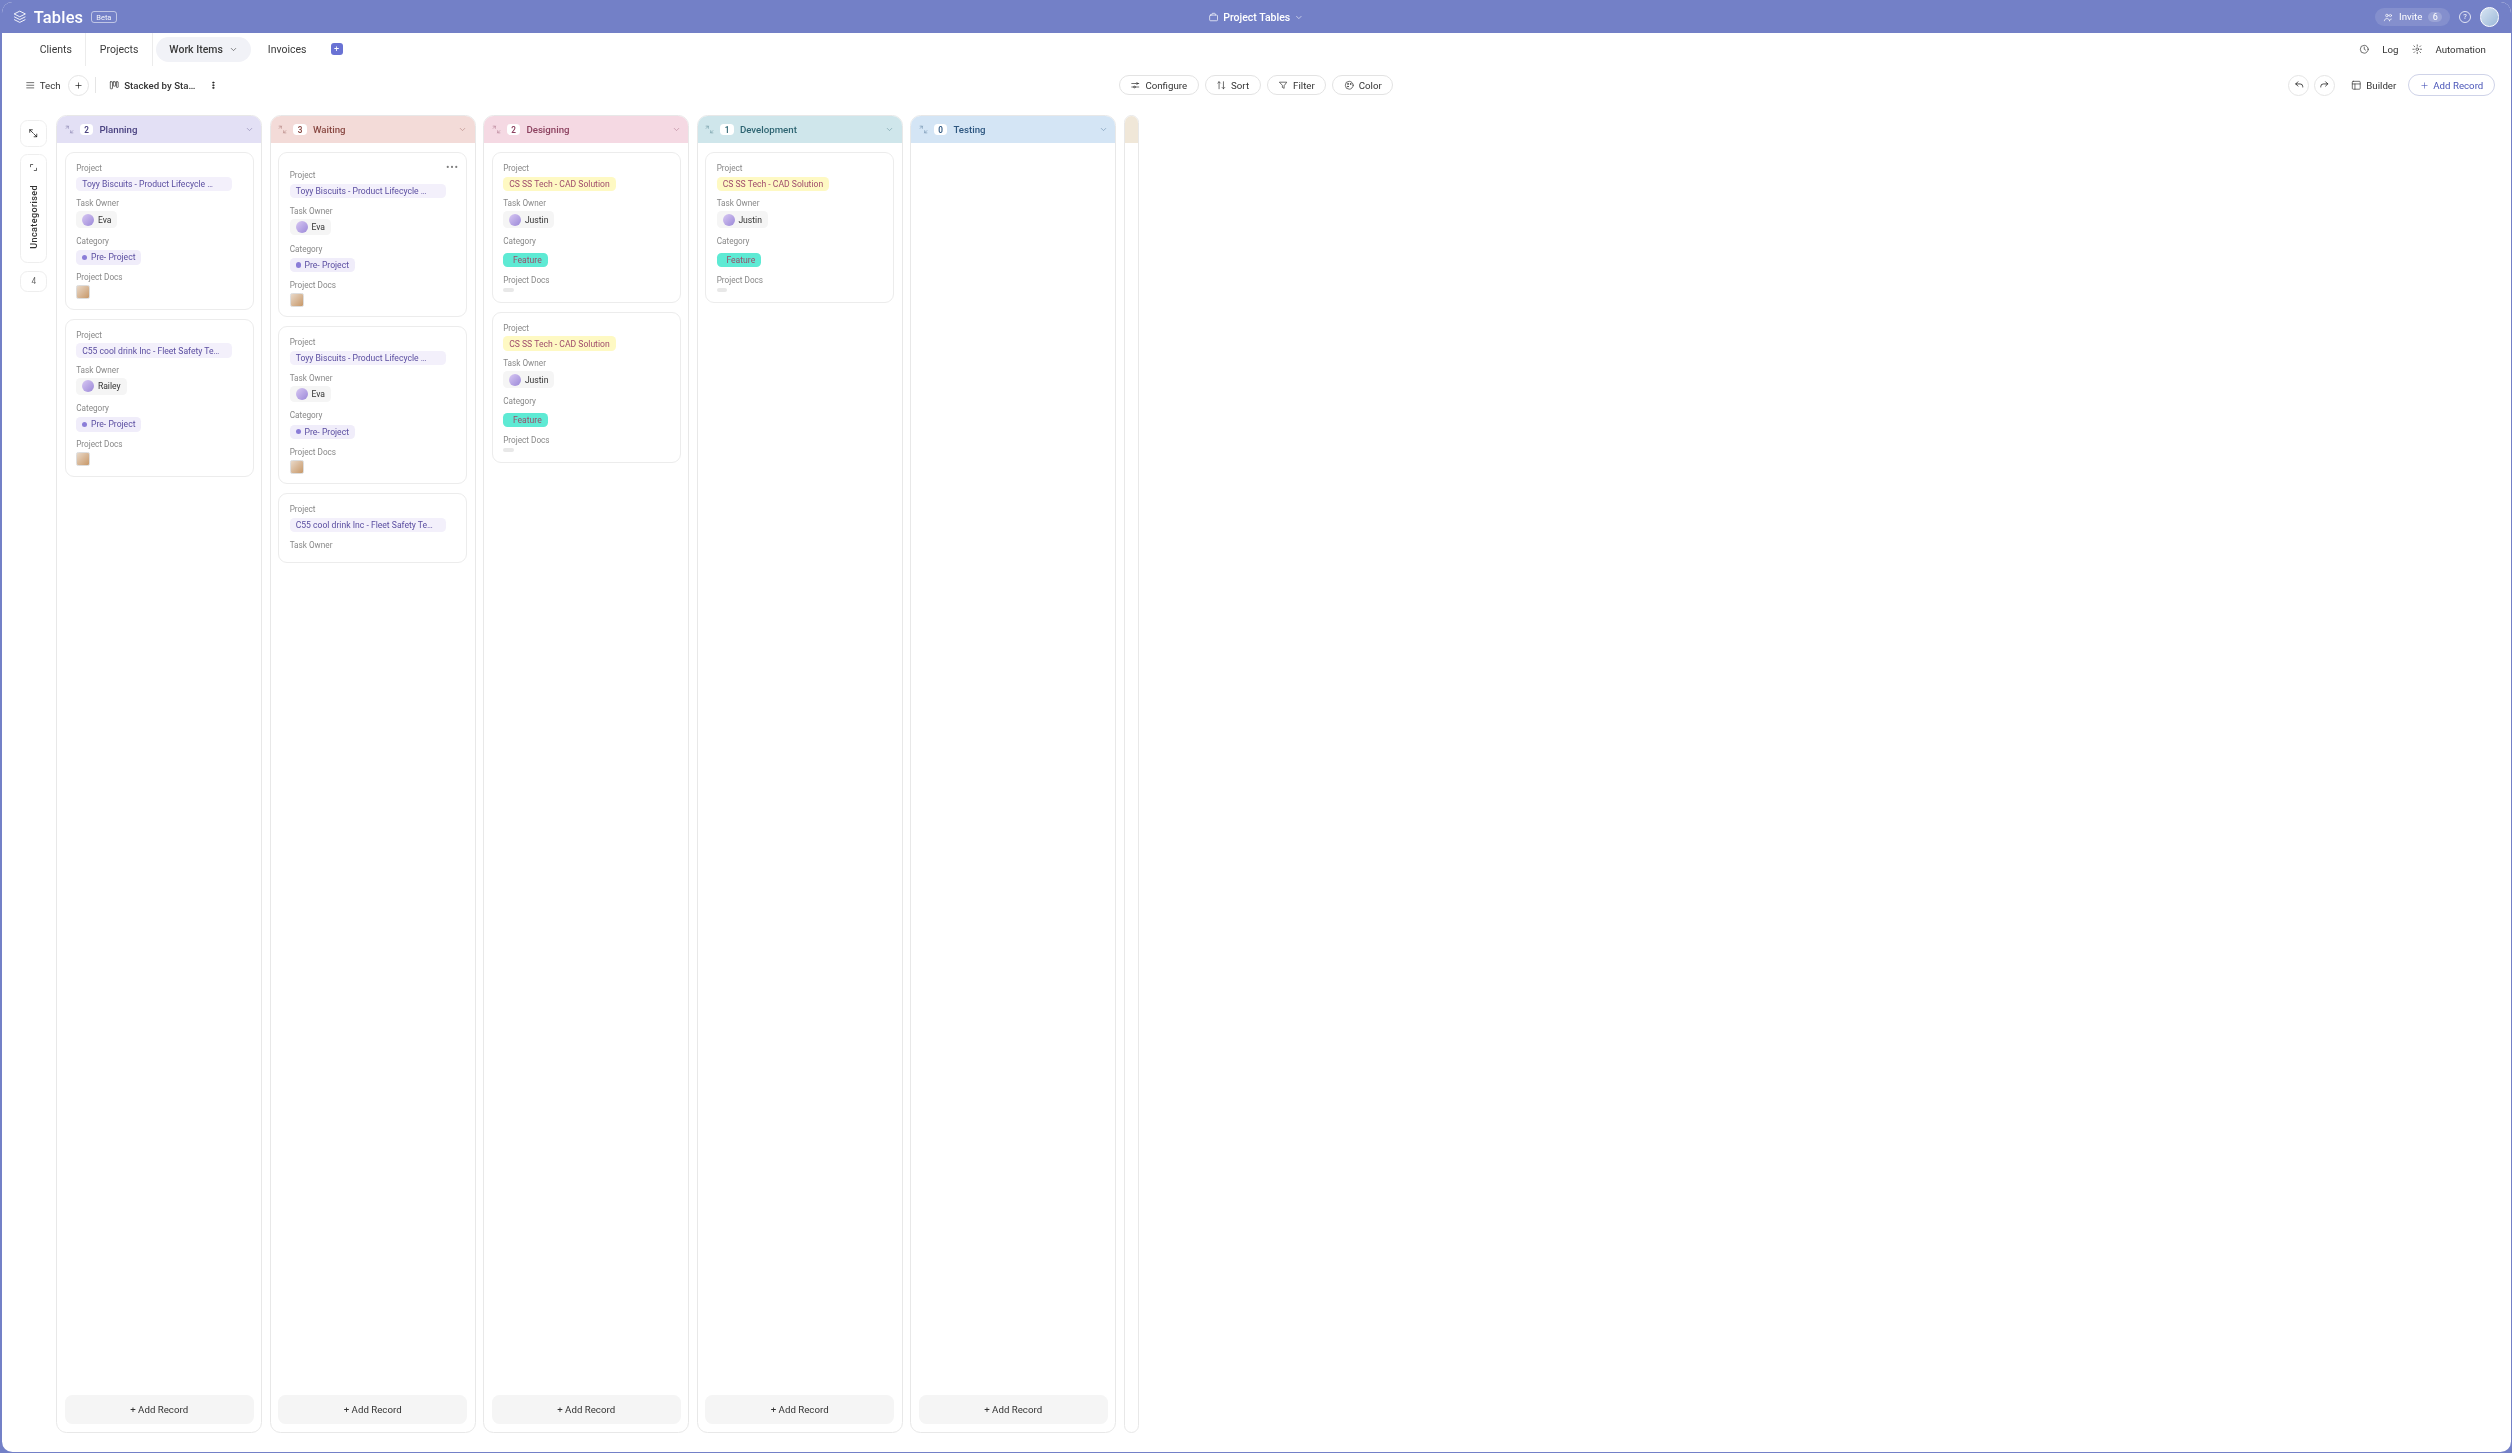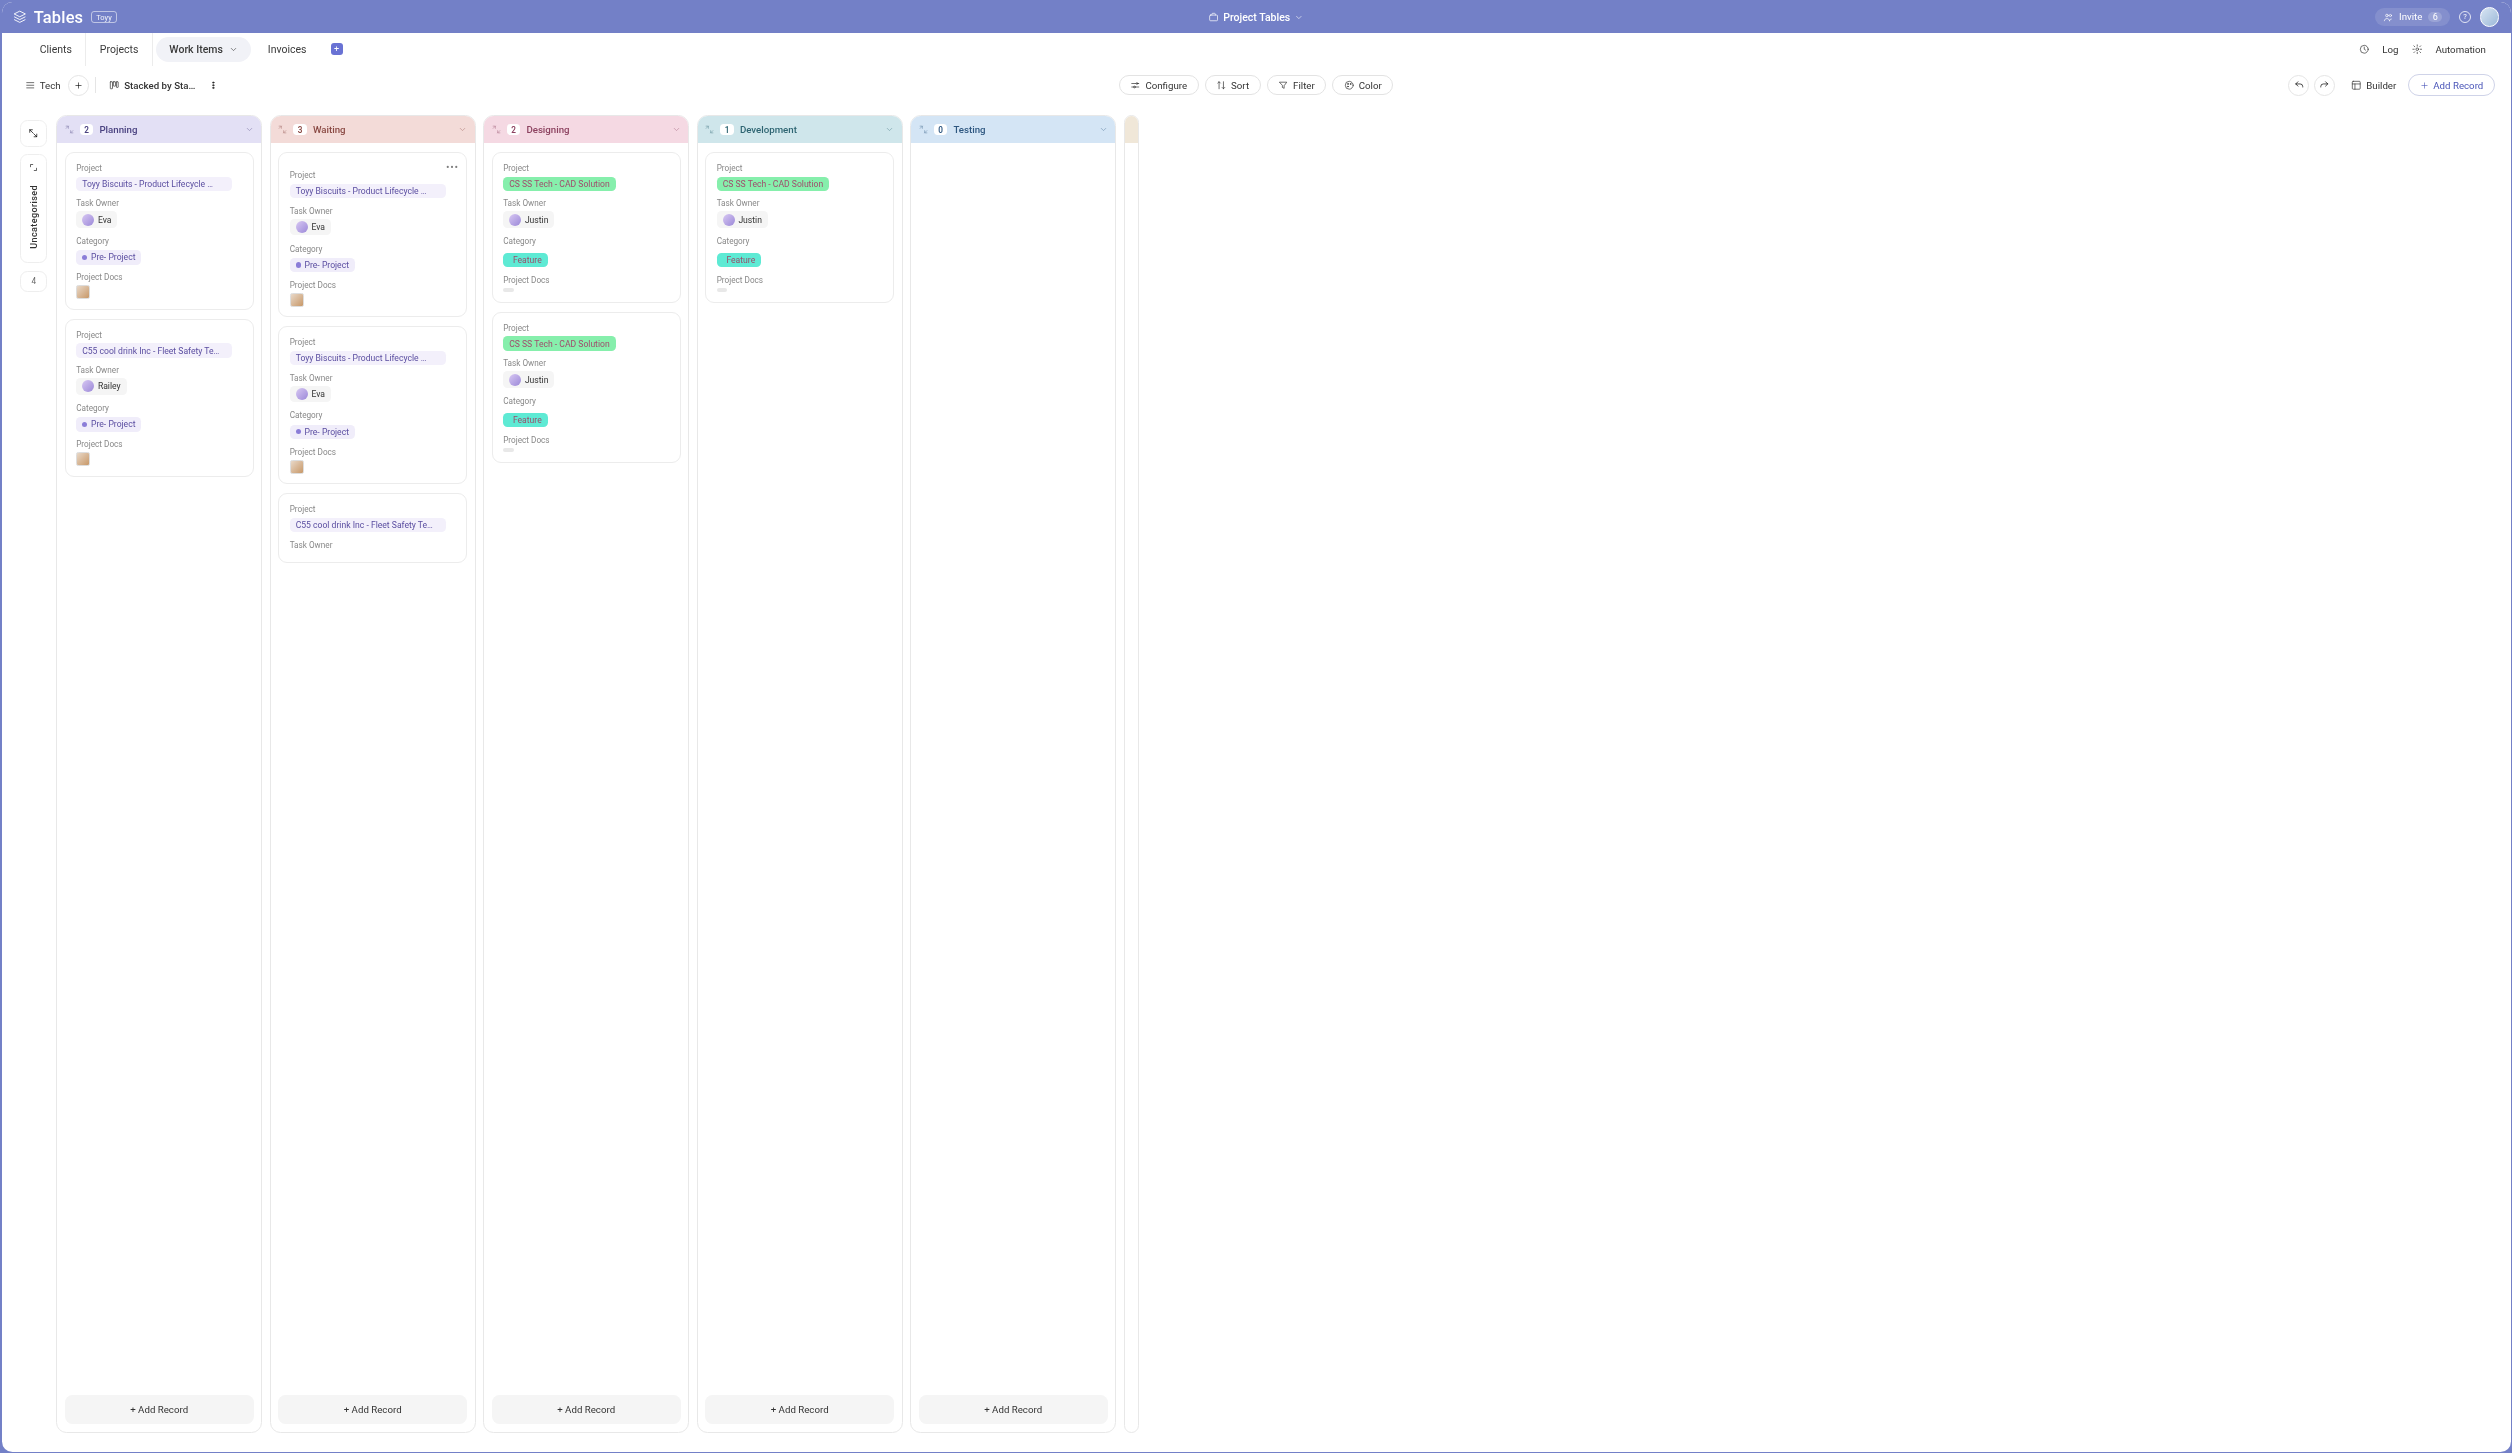--- a/index.html
+++ b/index.html
@@ -61,21 +61,21 @@
 .development{background:#cfe6eb;color:#2e6572}
 .testing{background:#d4e5f5;color:#2e5780}
 
 .col-body{flex:1;overflow-y:auto;padding:9px 7.5px;display:flex;flex-direction:column;gap:9px}
 .card{border:0.7px solid #ececec;border-radius:9px;padding:9.7px 10.5px;background:#fff;position:relative;cursor:pointer}
 .card-more{position:absolute;top:7.5px;right:7.5px;opacity:.5;font-size:10.5px;letter-spacing:0.7px}
 .field-label{font-size:8.2px;color:#888;margin-bottom:3px;margin-top:7.5px}
 .field-label:first-child{margin-top:0}
 .chip{display:inline-flex;align-items:center;gap:3.7px;border-radius:4.5px;padding:2.2px 6px;font-size:8.6px;max-width:100%;overflow:hidden;text-overflow:ellipsis;white-space:nowrap}
 .chip.proj{background:#f3f0fb;color:#5a4da0;width:156px}
-.chip.proj-pink{background:#86efac;color:#a04d6d;width:auto;max-width:156px}
+.chip.proj-pink{background:#fef9c3;color:#a04d6d;width:auto;max-width:156px}
 .chip.owner{background:#f5f5f5;color:#333}
 .owner-av{width:12px;height:12px;border-radius:50%;background:linear-gradient(135deg,#d8c8f3,#9b88d8)}
 .chip.cat{background:#f0edfa;color:#5a4da0}
 .chip.cat .dot{width:5.2px;height:5.2px;border-radius:50%;background:#8b7dd8}
 .chip.cat-pink{background:#5eead4;color:#9a4d6a}
 .chip.cat-pink .dot{background:#d87da5}
 .doc-thumb{width:14px;height:14px;border-radius:2.2px;background:linear-gradient(135deg,#e8d8c8,#c89868);border:0.7px solid #ddd}
 .doc-empty{width:10.5px;height:4.5px;border-radius:2.2px;background:#e8e8e8}
 
 .col-footer{padding:7.5px}
@@ -89,21 +89,21 @@
 <body>
 
 <div class="app">
 
   <div class="header">
     <div class="header-left">
       <svg class="logo-icon" viewBox="0 0 24 24" fill="none" stroke="#fff" stroke-width="1.6">
           <path d="M12 2L2 7l10 5 10-5-10-5zM2 17l10 5 10-5M2 12l10 5 10-5"></path>
         </svg>
       <span class="app-title">Tables</span>
-      <span class="beta-badge">Toyy</span>
+      <span class="beta-badge">Beta</span>
     </div>
     <div class="header-center">
       <svg class="ic" viewBox="0 0 24 24">
           <rect x="3" y="7" width="18" height="13" rx="2"></rect>
           <path d="M8 7V5a2 2 0 012-2h4a2 2 0 012 2v2"></path>
         </svg>
       <span>Project Tables</span>
       <svg class="ic ic-sm" viewBox="0 0 24 24">
           <path d="M6 9l6 6 6-6"></path>
         </svg>

